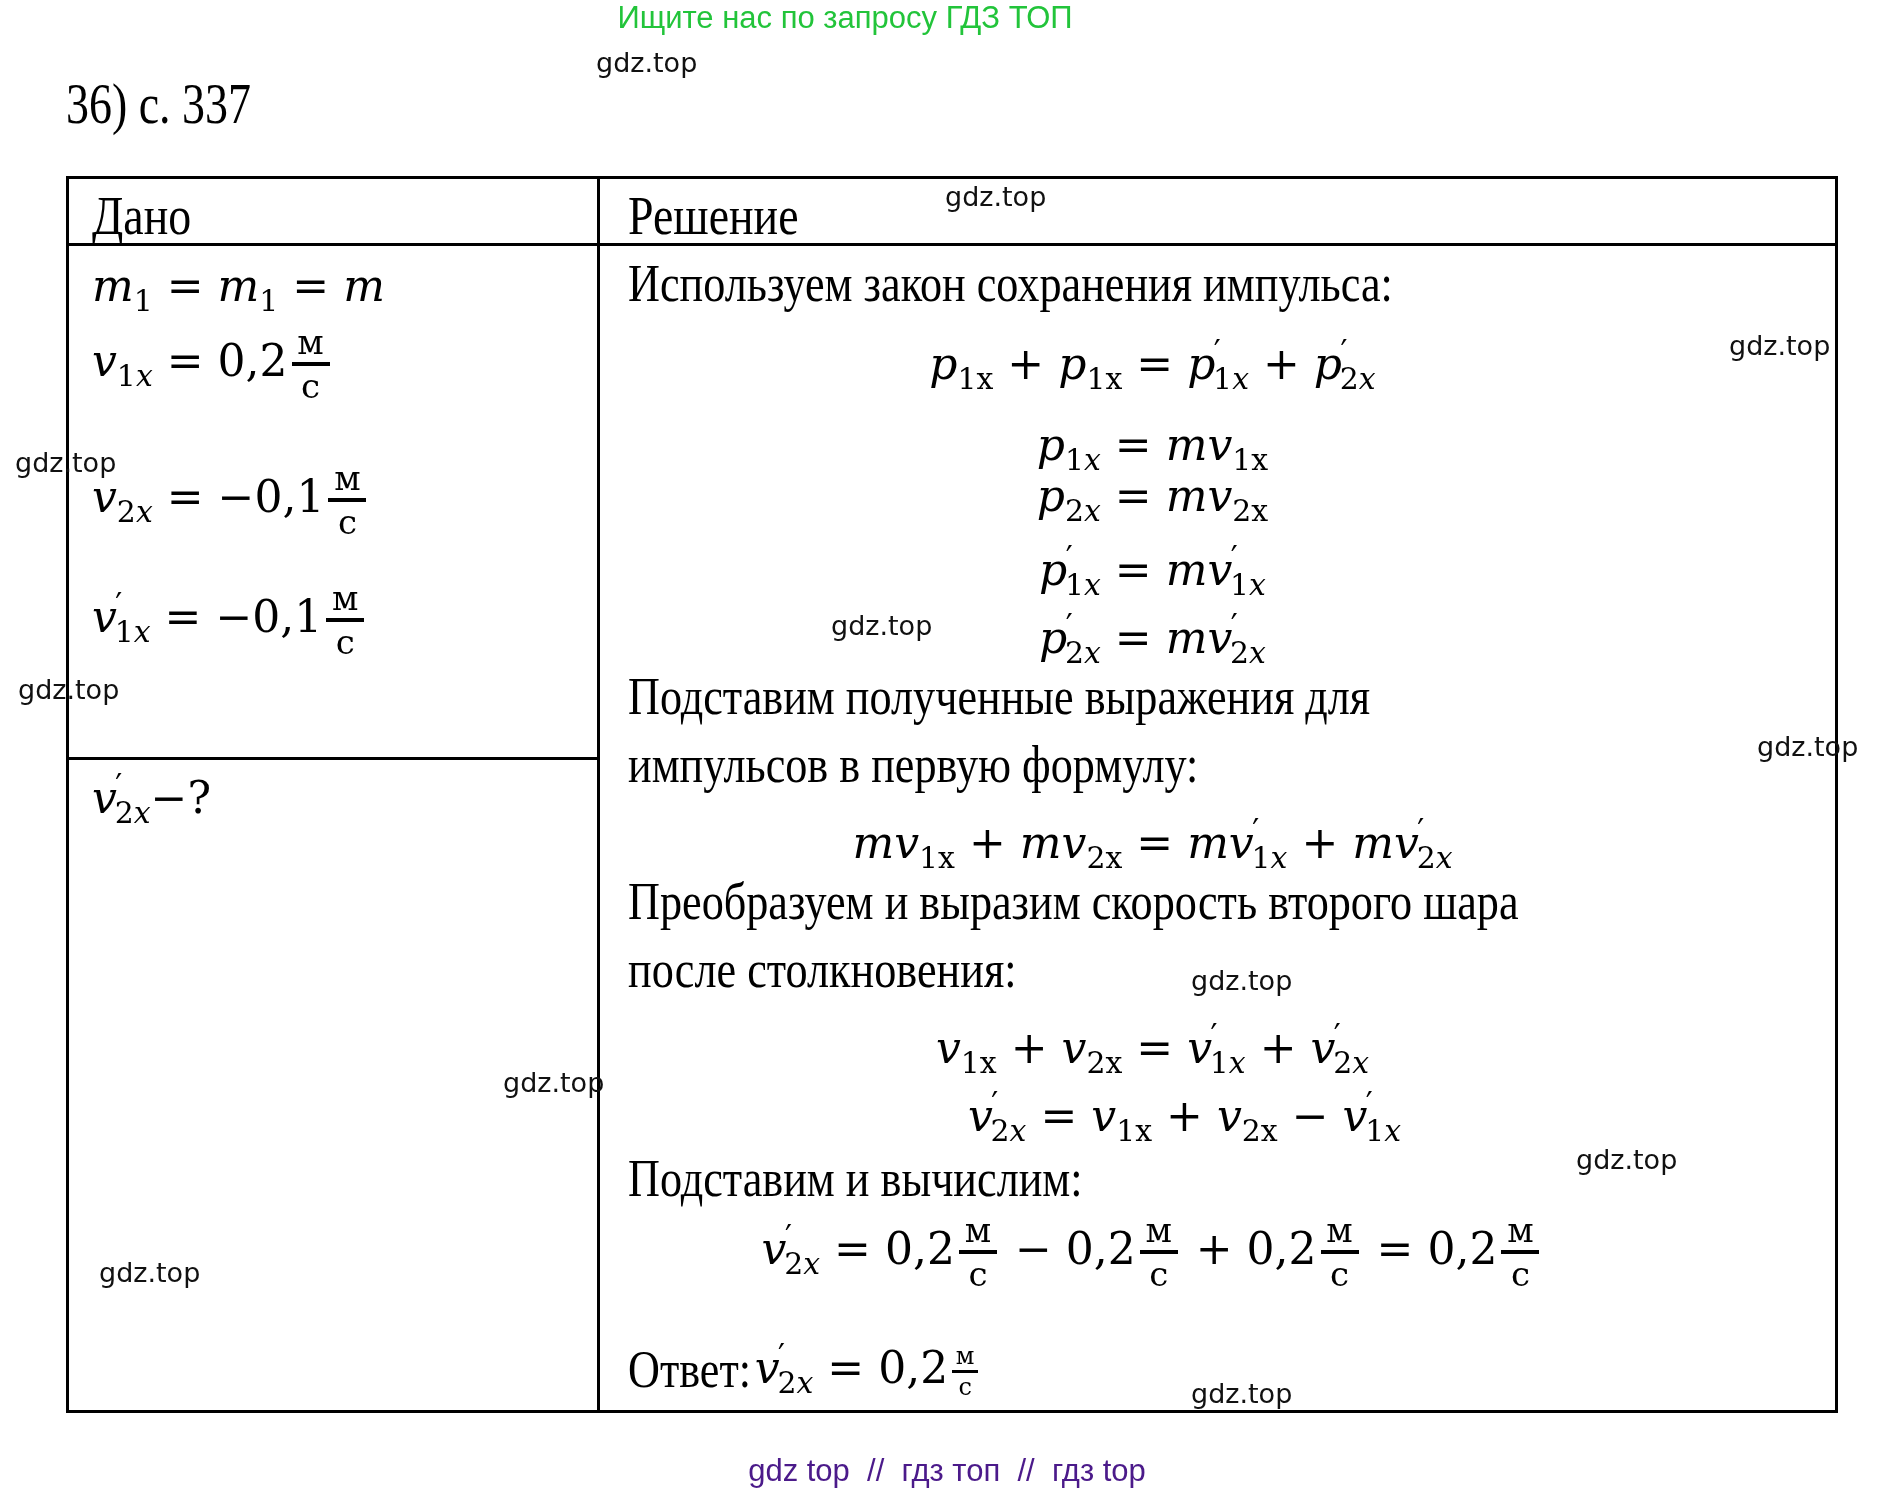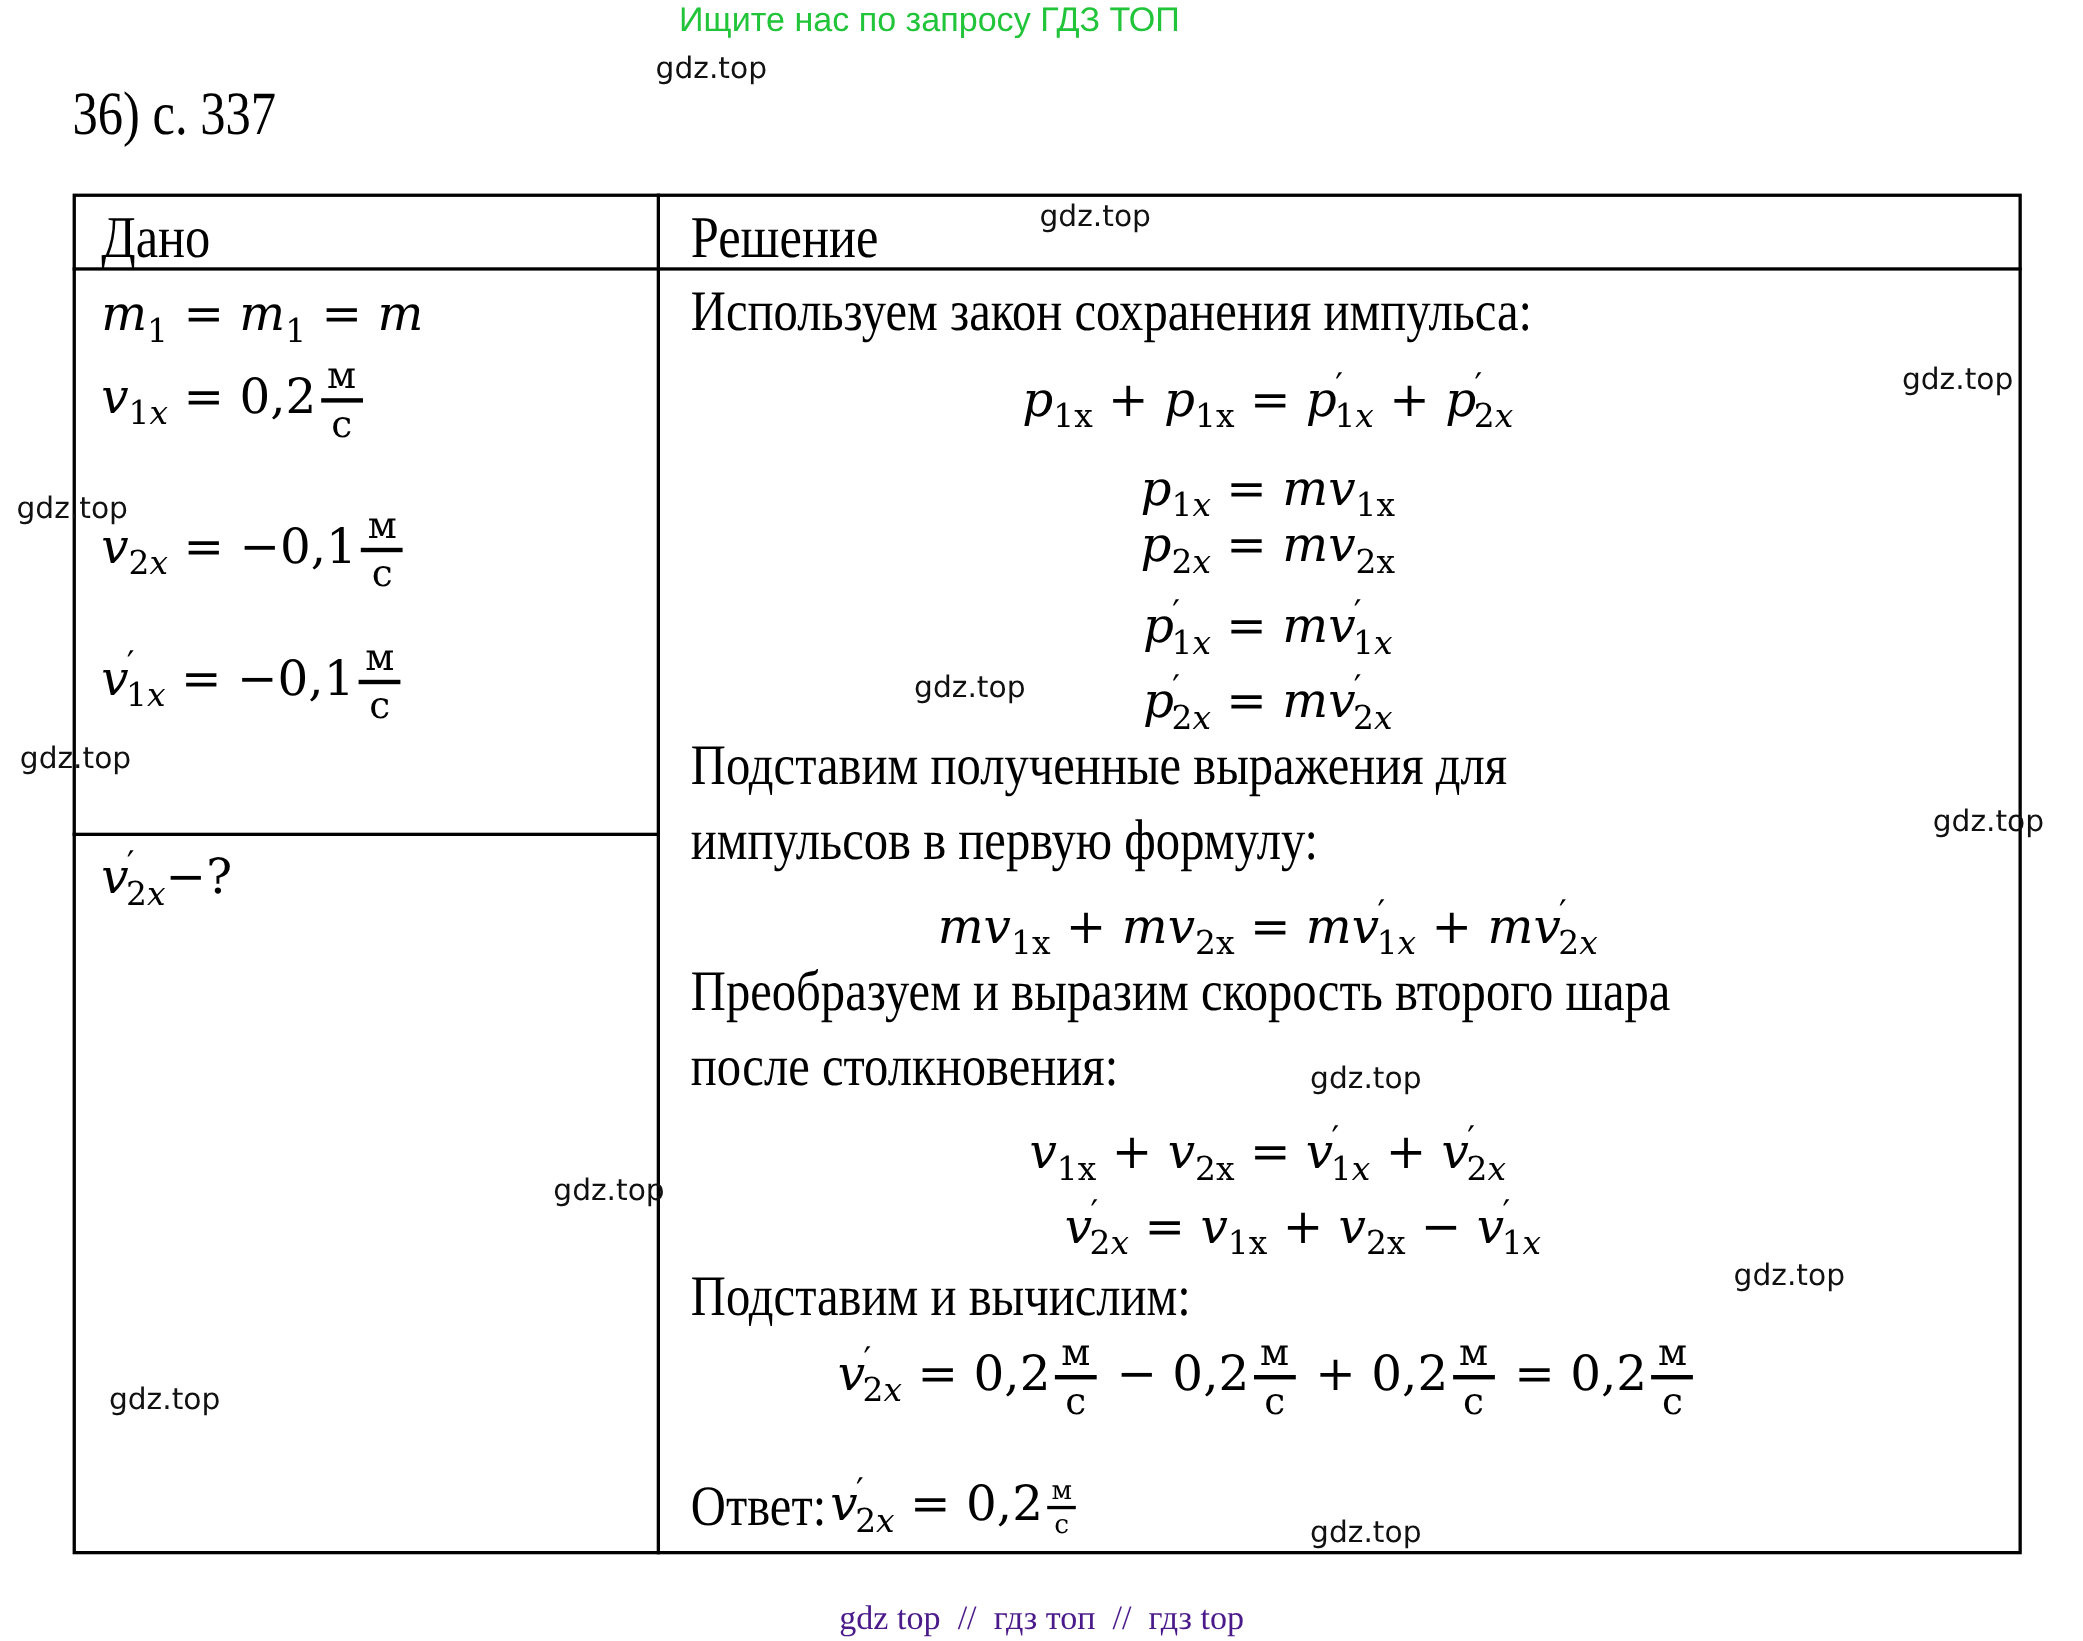--- a/index.html
+++ b/index.html
@@ -157,14 +157,14 @@
 <div class="abs wm" style="left:831px; top:611px;">gdz.top</div>
 <div class="abs wm" style="left:18px; top:675px;">gdz.top</div>
 <div class="abs wm" style="left:1757px; top:732px;">gdz.top</div>
 <div class="abs wm" style="left:1191px; top:966px;">gdz.top</div>
 <div class="abs wm" style="left:503px; top:1068px;">gdz.top</div>
 <div class="abs wm" style="left:1576px; top:1145px;">gdz.top</div>
 <div class="abs wm" style="left:99px; top:1258px;">gdz.top</div>
 <div class="abs wm" style="left:1191px; top:1379px;">gdz.top</div>
 
 <div class="abs footer">
-  <span style="color:#4b1a8a; white-space:pre;font-family:Liberation Serif, serif;">gdz top  //  гдз топ  //  гдз top</span>
+  <span style="color:#4b1a8a; white-space:pre;">gdz top  //  гдз топ  //  гдз top</span>
 </div>
 
 </body></html>

